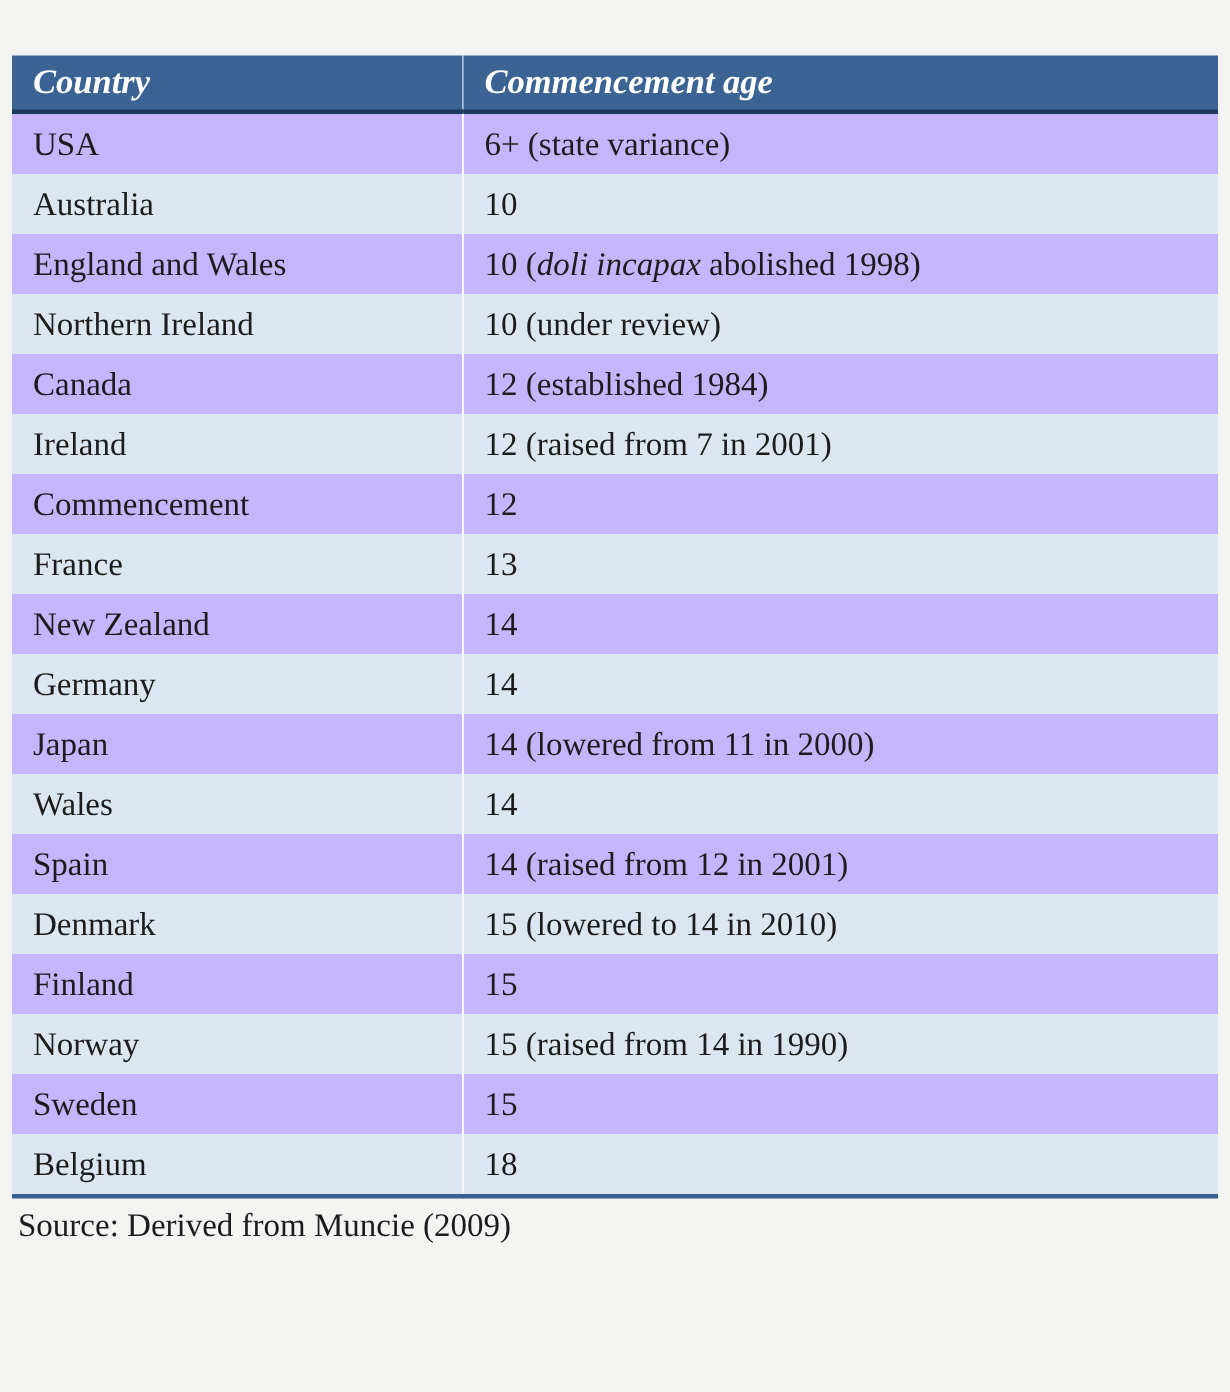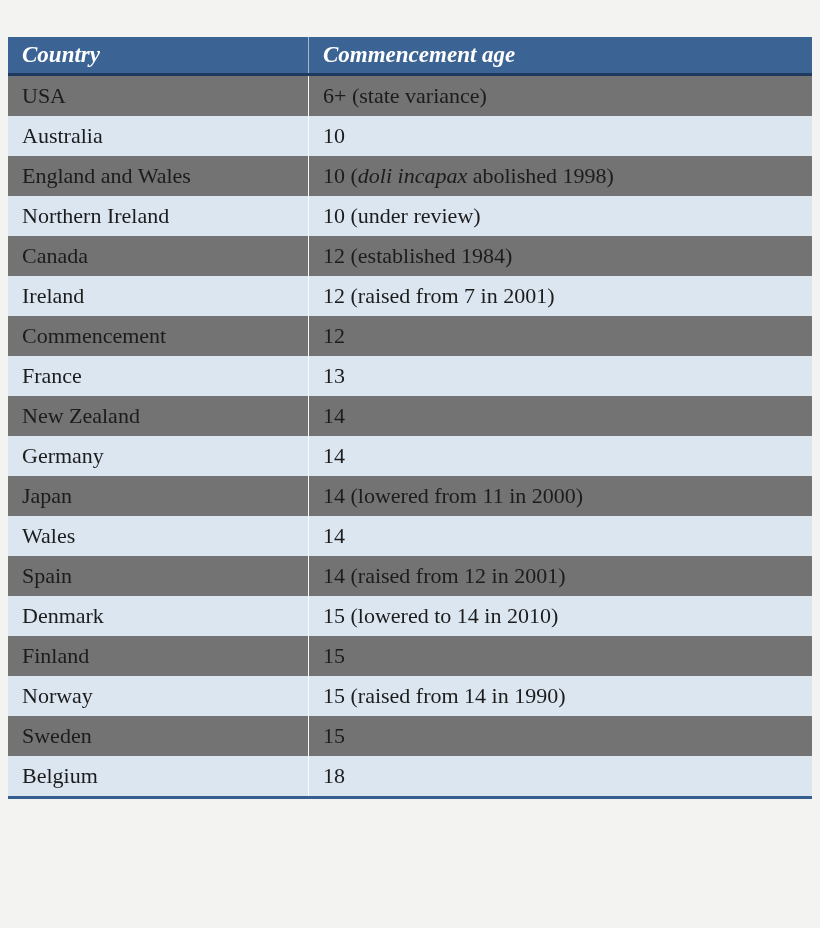--- a/index.html
+++ b/index.html
@@ -40,21 +40,21 @@
   }
   table.age-table th + th,
   table.age-table td + td {
     border-left: 1px solid rgba(255,255,255,0.55);
     margin-left: 32px;
   }
   table.age-table td {
     font-size: 22px;
     line-height: 28px;
     padding: 6px 14px;
-    background: #737373;
+    background: #c4b5fd;
     white-space: nowrap;
     overflow: hidden;
   }
   table.age-table tbody tr:nth-child(even) td {
     background: #dce6f1;
   }
   .age-italic {
     font-style: italic;
   }
   .source-note {
@@ -162,13 +162,14 @@
     <td class="c-country">Sweden</td>
     <td><span class="c-pre">15</span><span class="c-it age-italic"></span><span class="c-post"></span></td>
   </tr>
 
   <tr>
     <td class="c-country">Belgium</td>
     <td><span class="c-pre">18</span><span class="c-it age-italic"></span><span class="c-post"></span></td>
   </tr>
 </tbody>
   </table>
+  <div class="source-note">Source: Derived from Muncie (2009)</div>
 </div>
 
 </body></html>

